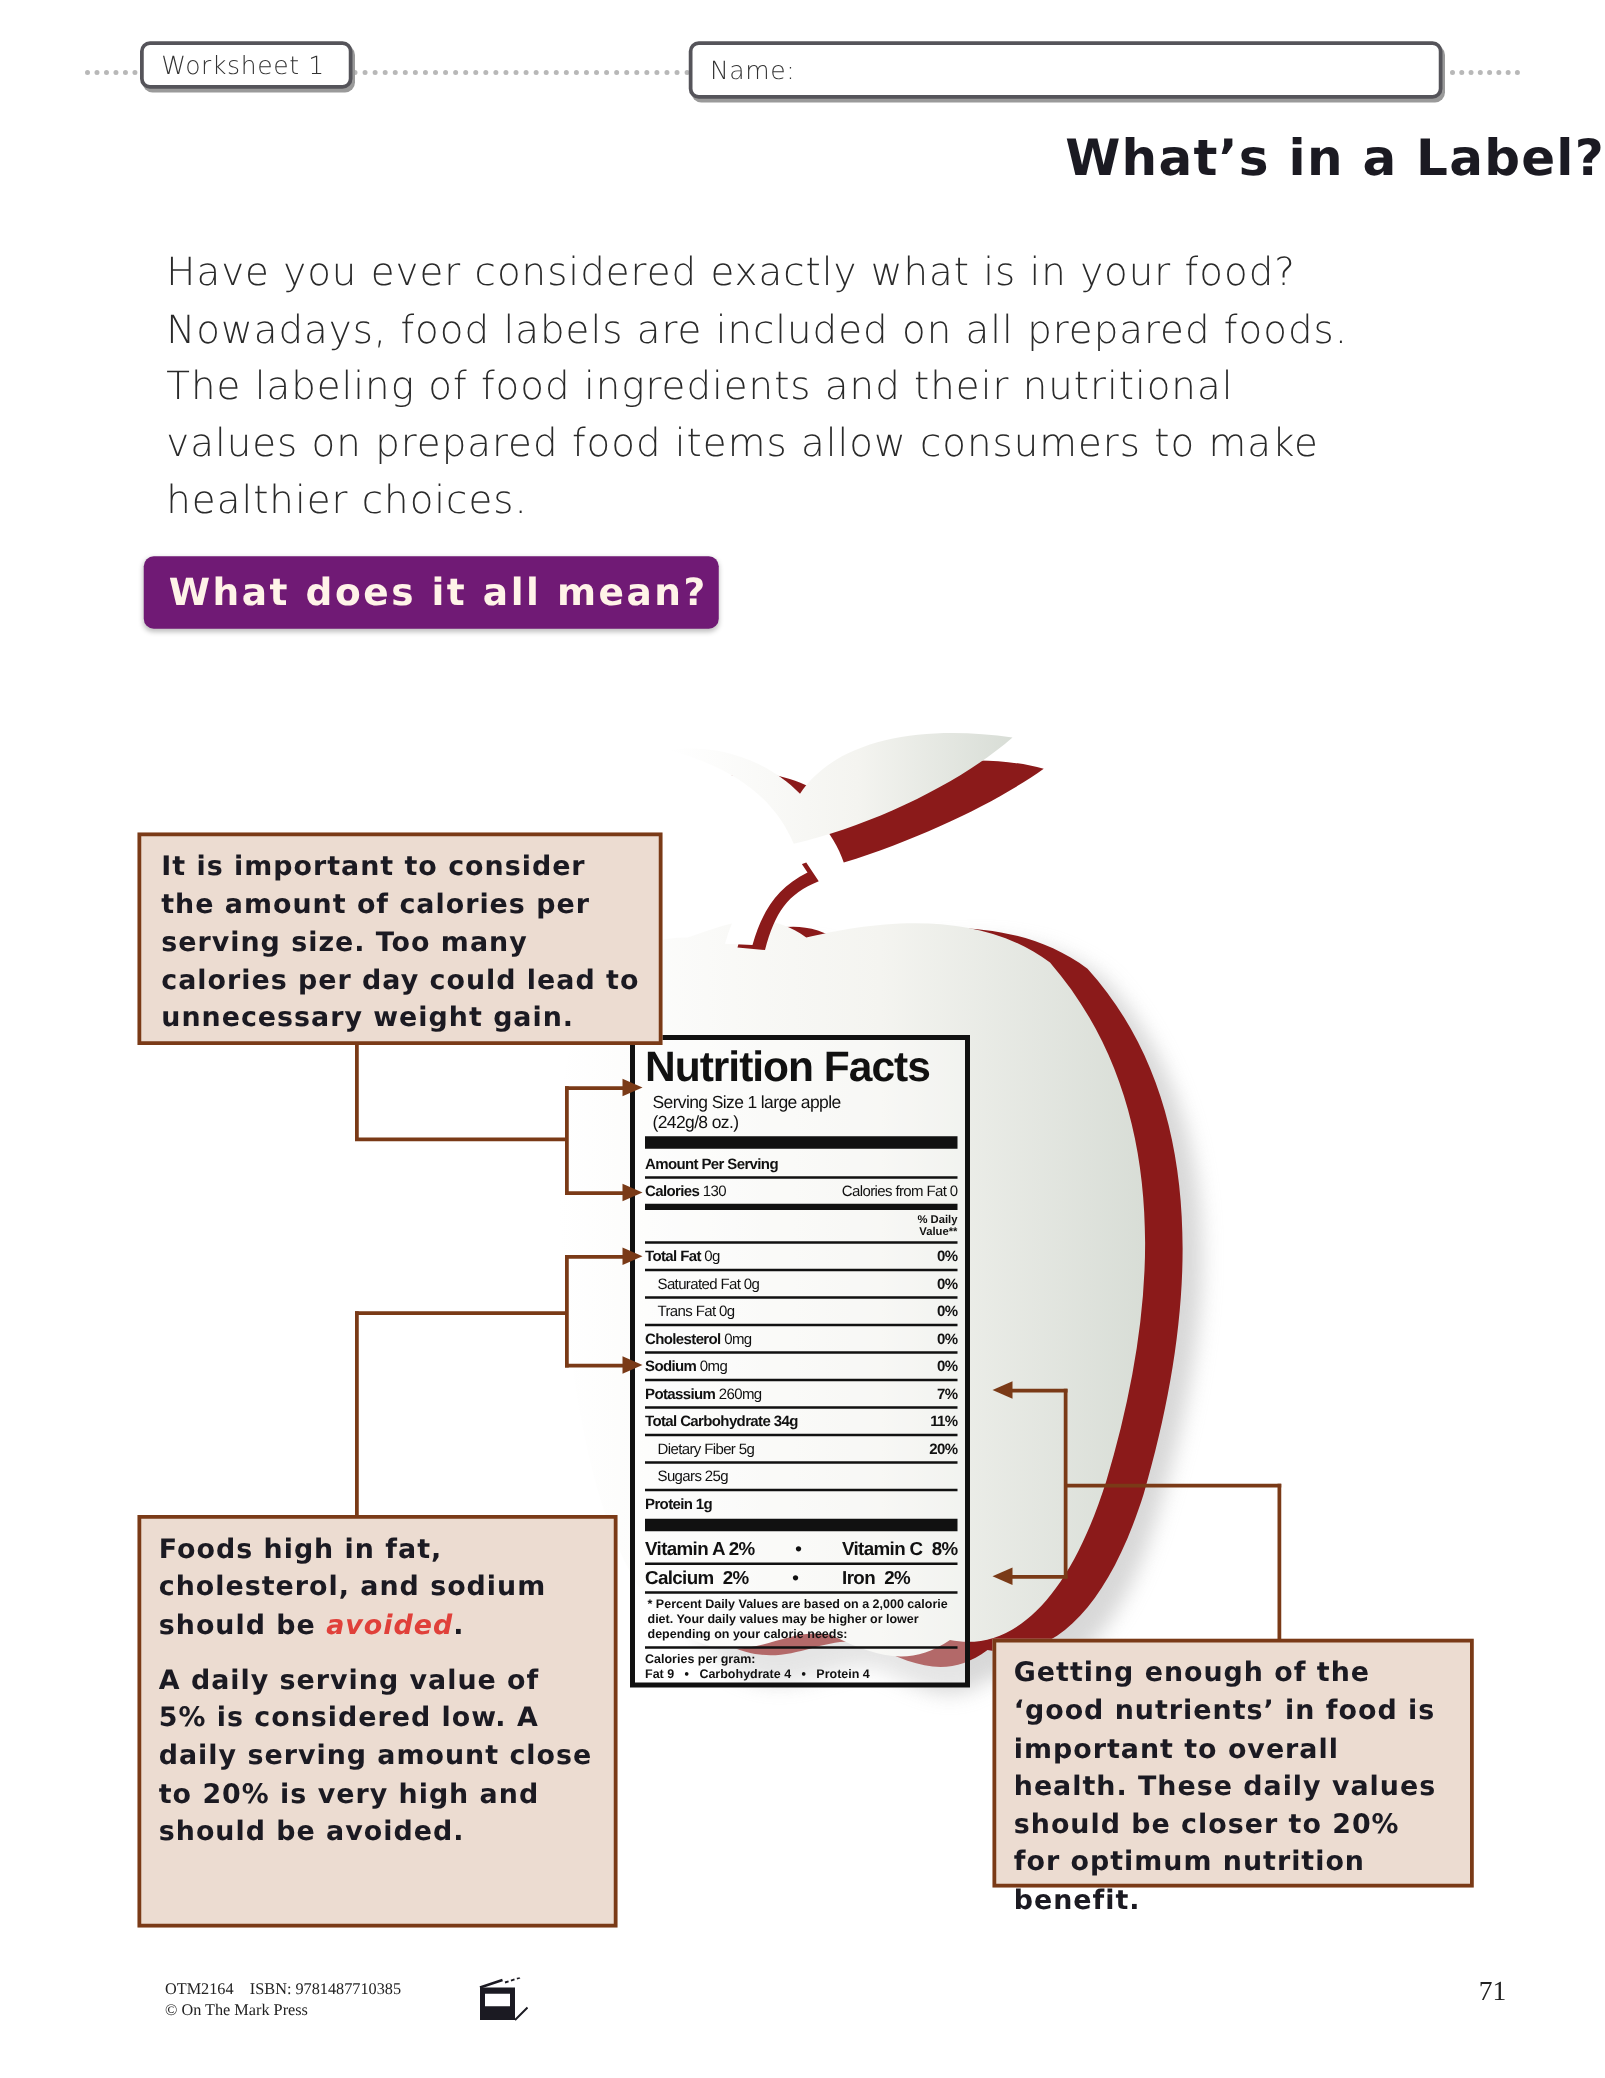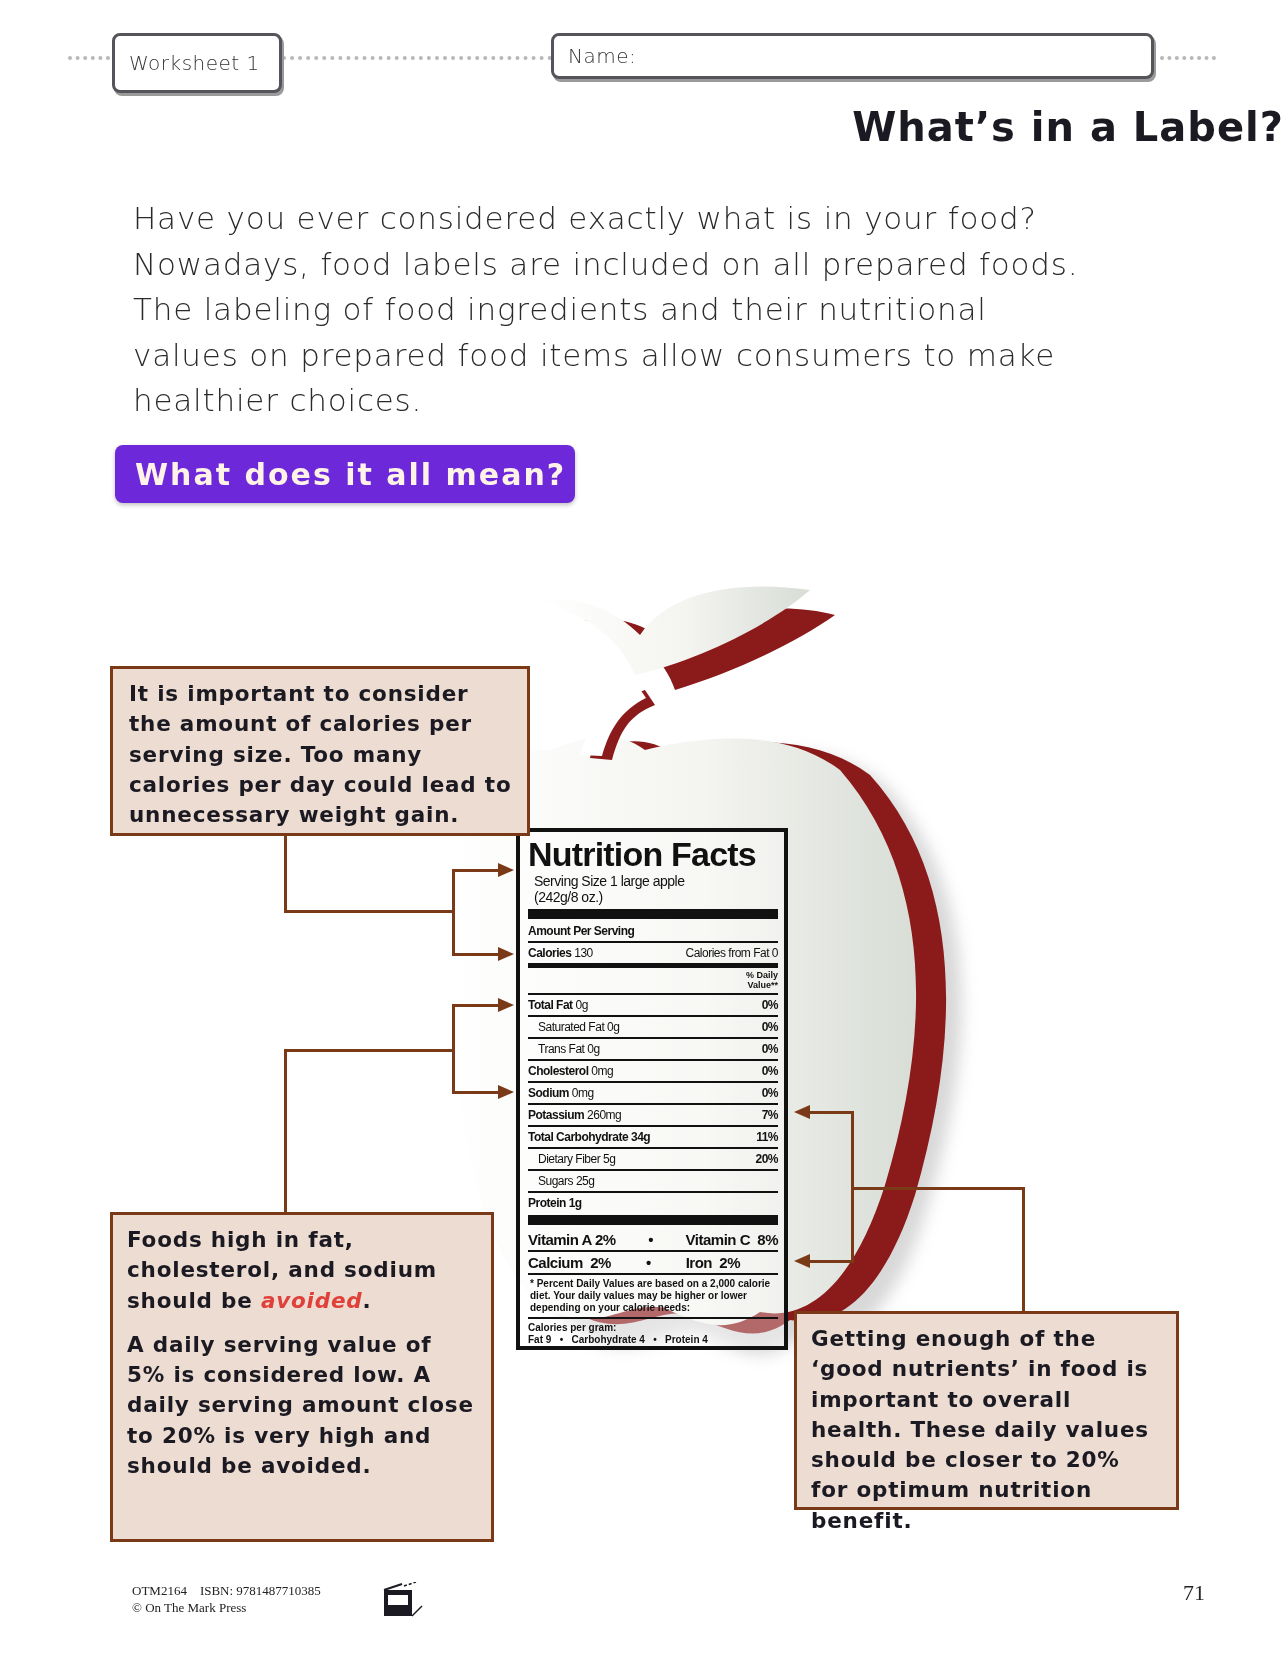--- a/index.html
+++ b/index.html
@@ -8,30 +8,30 @@
   .abs { position: absolute; }
   .dots { position: absolute; top: 56px; height: 0; border-top: 4px dotted #b8b8b8; }
   .hdr-box { position: absolute; border: 3px solid #55545a; border-radius: 8px; background: #fff;
              box-shadow: 2px 3px 0 #9a9a9a; font-family: "DejaVu Sans", sans-serif; font-size: 20px;
              color: #333; display: flex; align-items: center; padding-left: 14px; box-sizing: border-box;
              font-weight: 300; letter-spacing: 0.5px; }
   .title { position: absolute; top: 104px; left: 0; width: 1284px; text-align: right;
            font-size: 40px; font-weight: bold; color: #1b1a22; letter-spacing: 1px; }
   .intro { position: absolute; top: 196px; left: 133px; width: 960px; font-size: 31px; line-height: 45.5px;
            color: #2a2a2a; font-weight: 300; letter-spacing: 0.8px; margin: 0; }
-  .banner { position: absolute; top: 445px; left: 115px; width: 460px; height: 58px; background: #6d28d9;
+  .banner { position: absolute; top: 445px; left: 115px; width: 460px; height: 58px; background: #701a75;
             border-radius: 8px; color: #fff3e8; font-size: 30px; font-weight: bold; letter-spacing: 2px;
             display: flex; align-items: center; padding-left: 20px; box-sizing: border-box;
             box-shadow: 0 2px 4px rgba(0,0,0,0.25); }
   .callout { position: absolute; background: #ecdcd1; border: 3px solid #7a3a17; box-sizing: border-box;
              font-size: 21.5px; line-height: 30.3px; font-weight: bold; color: #1b1a22; letter-spacing: 0.8px;
              padding: 10px 14px; }
   .callout p { margin: 0; }
   .avoid { color: #e0403a; font-style: italic; }
-  .nf { position: absolute; left: 516px; top: 828px; width: 272px; height: 522px; border: 4px solid #111;
+  .nf { position: absolute; left: 504px; top: 828px; width: 272px; height: 522px; border: 4px solid #111;
         background: rgba(255,255,255,0.35); box-sizing: border-box; padding: 3px 6px 0 8px;
         font-family: "Liberation Sans", sans-serif; color: #111; }
   .nf-title { font-size: 34px; font-weight: bold; letter-spacing: -0.8px; line-height: 38px; }
   .nf-serv { font-size: 14px; line-height: 16px; padding-left: 6px; letter-spacing: -0.5px; }
   .nf-thick { height: 10px; background: #111; margin: 4px 0 2px 0; }
   .nf-row { display: flex; justify-content: space-between; font-size: 12px; line-height: 20px;
             border-bottom: 2px solid #111; letter-spacing: -0.5px; align-items: flex-end; }
   .nf-row b { font-weight: bold; }
   .nf-row.ind { padding-left: 10px; gap: 40px; }
   .nf-row.nob { border-bottom: none; }
@@ -49,21 +49,21 @@
   .footer-l { position: absolute; left: 132px; top: 1582px; font-family: "Liberation Serif", serif; font-size: 13px;
               line-height: 17px; color: #222; }
   .page-num { position: absolute; left: 1183px; top: 1580px; font-family: "Liberation Serif", serif; font-size: 22px; color: #222; }
 </style>
 </head>
 <body>
 
 <div class="dots" style="left:68px;width:42px;"></div>
 <div class="dots" style="left:282px;width:270px;"></div>
 <div class="dots" style="left:1160px;width:56px;"></div>
-<div class="hdr-box" style="left:112px;top:33px;width:170px;height:60px;">
+<div class="hdr-box" style="left:112px;top:33px;width:170px;height:38px;">
   <span>Worksheet 1</span>
 </div>
 <div class="hdr-box" style="left:551px;top:33px;width:603px;height:46px;">
   <span>Name:</span>
 </div>
 
 <div class="title">What’s in a Label?</div>
 
 <p class="intro">Have you ever considered exactly what is in your food? Nowadays, food labels are included on all prepared foods. The labeling of food ingredients and their nutritional values on prepared food items allow consumers to make healthier choices.</p>
 

